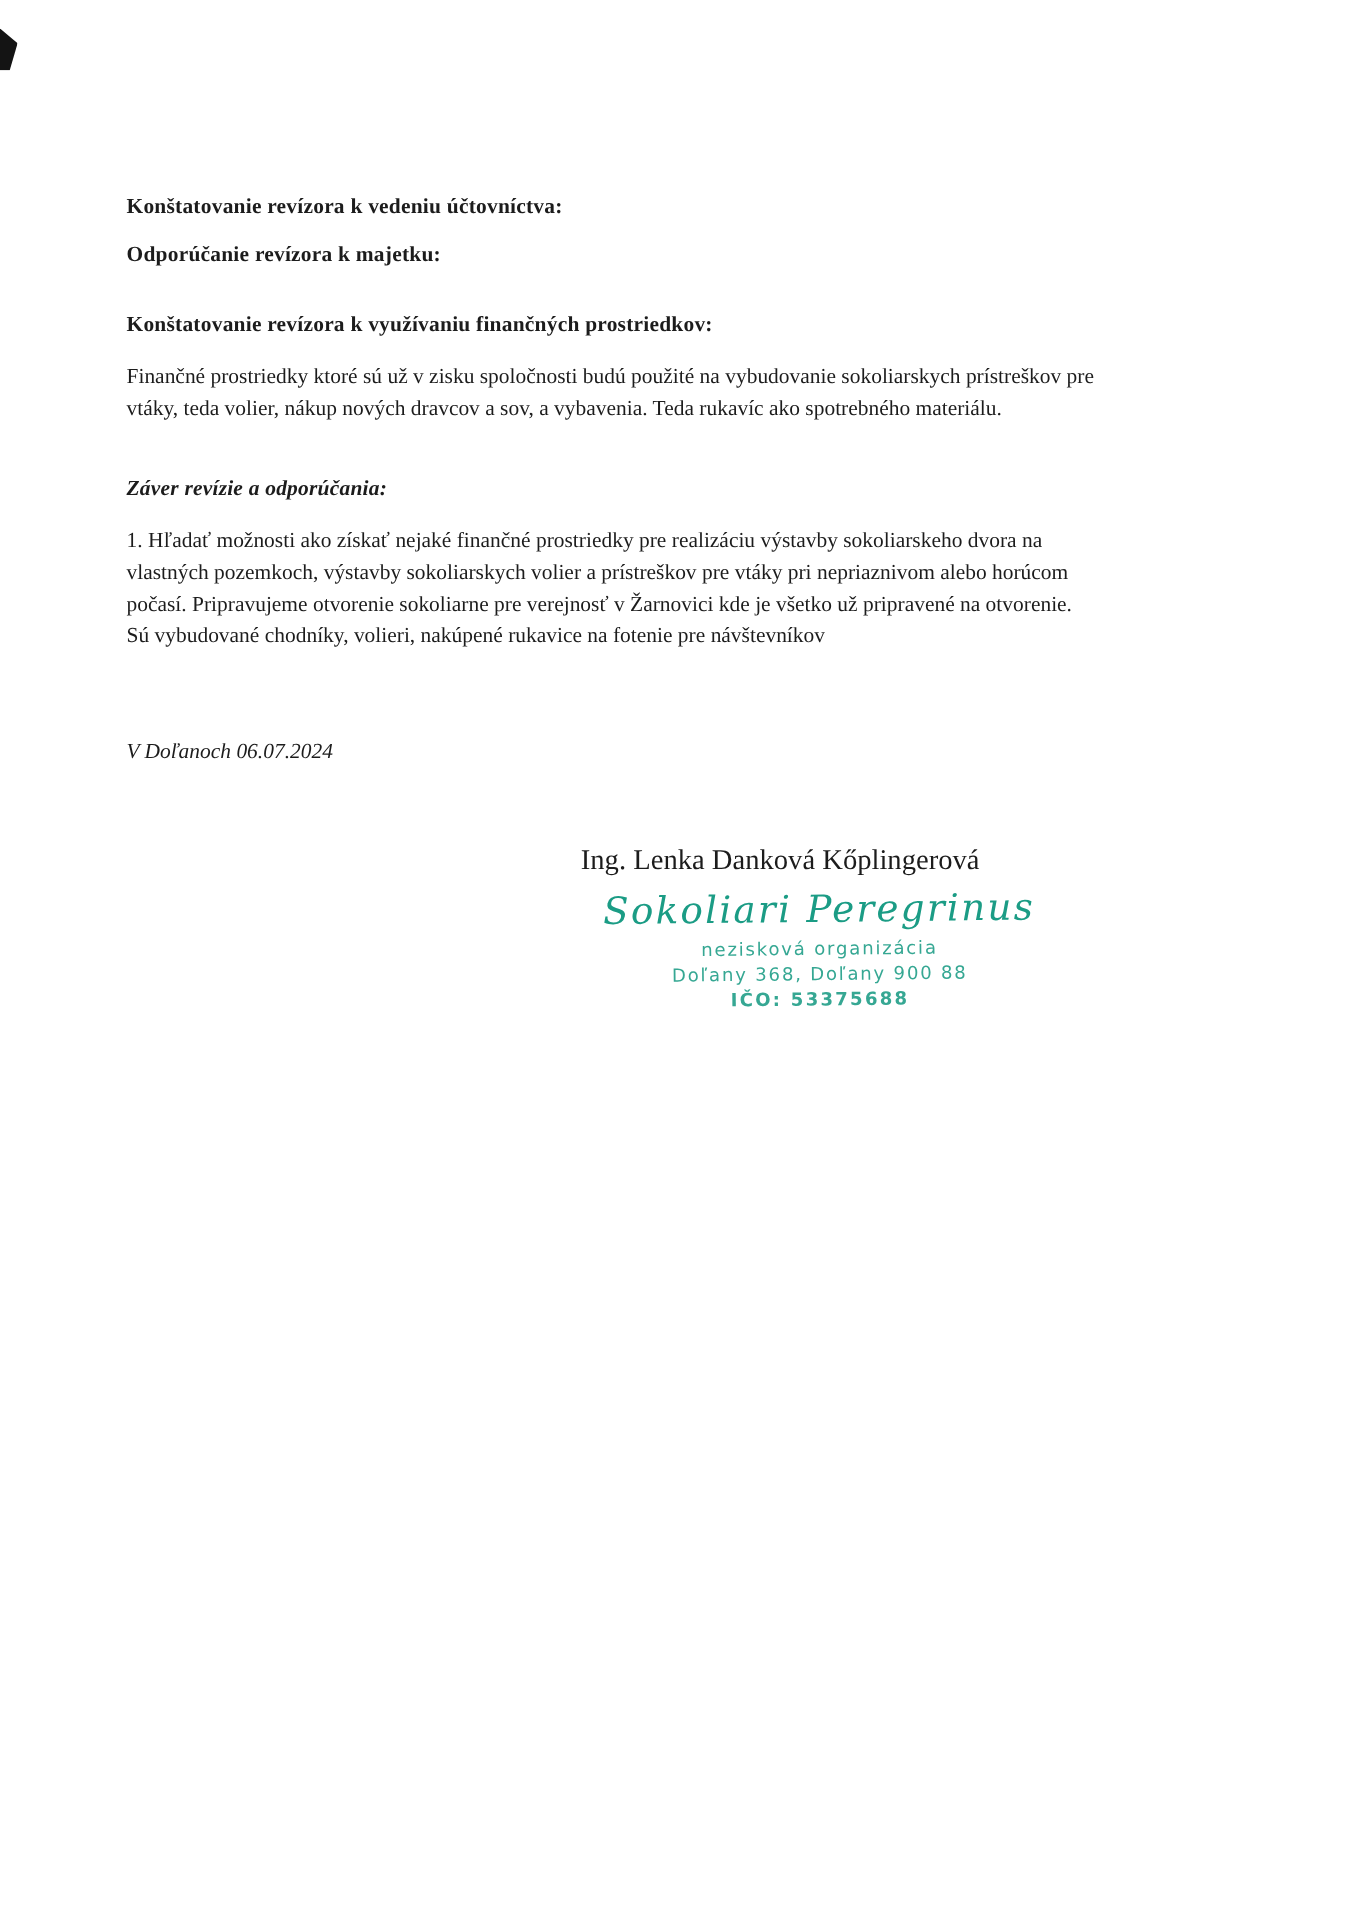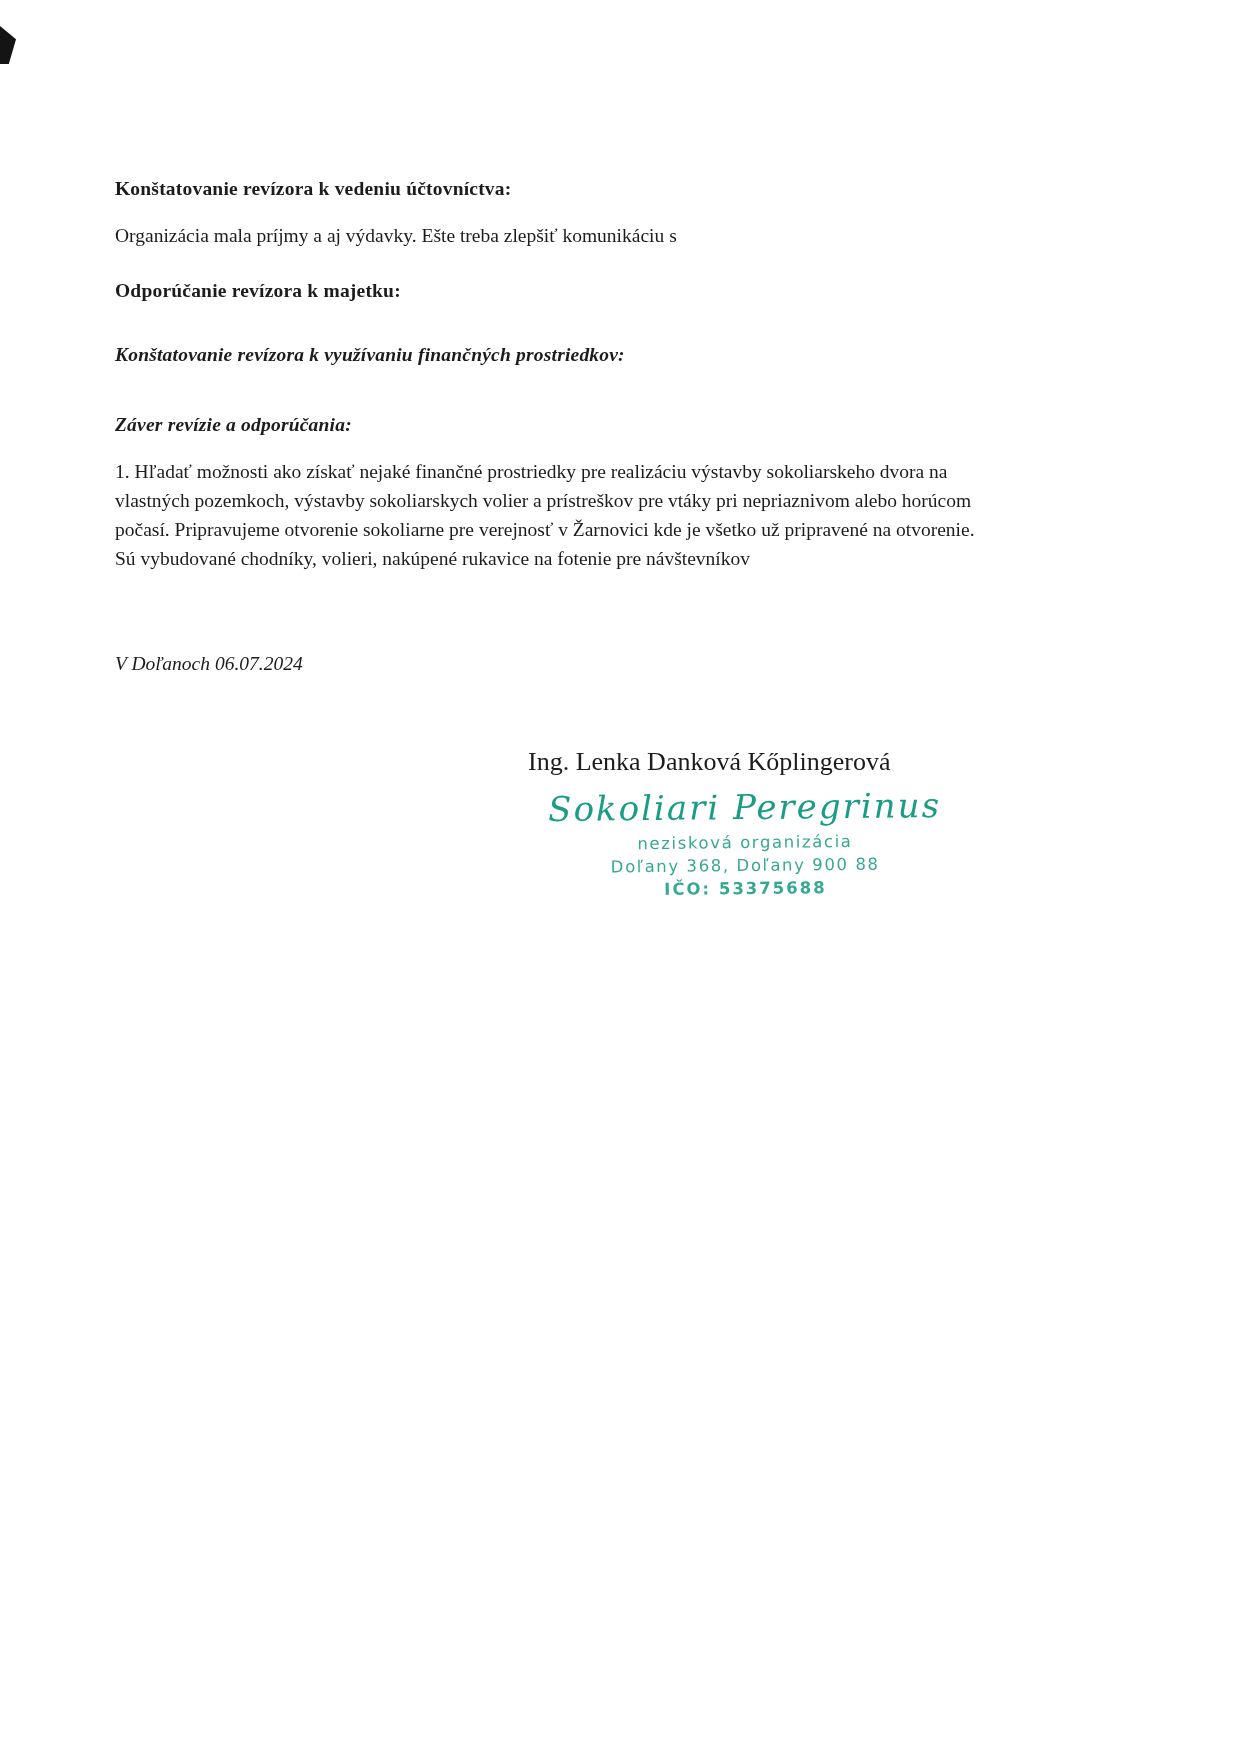--- a/index.html
+++ b/index.html
@@ -37,21 +37,21 @@
     font-size: 19.5px;
     font-weight: bold;
     margin: 0 0 21px 0;
     letter-spacing: 0.2px;
   }
   .body-para {
     font-size: 19.5px;
     line-height: 29px;
     margin: 0 0 30px 0;
   }
-  .gap-lg { margin-top: 42px; font-style: italic; }
+  .gap-lg { margin-top: 42px; }
   .gap-xl { margin-top: 48px; font-style: italic; }
   .dateline {
     font-size: 19.5px;
     margin: 80px 0 0 0;
     font-style: italic;
   }
   .sig-block {
     margin: 72px 0 0 395px;
     width: 470px;
   }
@@ -83,25 +83,25 @@
 </head>
 <body>
 
 <div class="page">
 
   <div class="scan-mark"></div>
 
   <div class="content">
 
     <h2 class="heading">Konštatovanie revízora k vedeniu účtovníctva:</h2>
-    <p class="body-para">Organizácia mala príjmy a aj výdavky.  Ešte treba zlepšiť komunikáciu s</p>
 
     <h2 class="heading">Odporúčanie revízora k majetku:</h2>
 
     <h2 class="heading gap-lg">Konštatovanie revízora k využívaniu finančných prostriedkov:</h2>
+    <p class="body-para">Finančné prostriedky ktoré sú už v zisku spoločnosti budú použité na vybudovanie sokoliarskych prístreškov pre vtáky, teda volier, nákup nových dravcov a sov, a vybavenia. Teda rukavíc ako spotrebného materiálu.</p>
 
     <h2 class="heading gap-xl">Záver revízie a odporúčania:</h2>
     <p class="body-para">1. Hľadať možnosti ako získať nejaké finančné prostriedky pre realizáciu výstavby sokoliarskeho dvora na vlastných pozemkoch, výstavby sokoliarskych volier a prístreškov pre vtáky pri nepriaznivom alebo horúcom počasí. Pripravujeme otvorenie sokoliarne pre verejnosť v Žarnovici kde je všetko už pripravené na otvorenie. Sú vybudované chodníky, volieri, nakúpené rukavice na fotenie pre návštevníkov</p>
 
     <p class="dateline">V Doľanoch  06.07.2024</p>
 
     <div class="sig-block">
       <p class="signatory">Ing. Lenka  Danková  Kőplingerová</p>
 
       <div class="stamp" style="color: rgb(27, 156, 133);">

